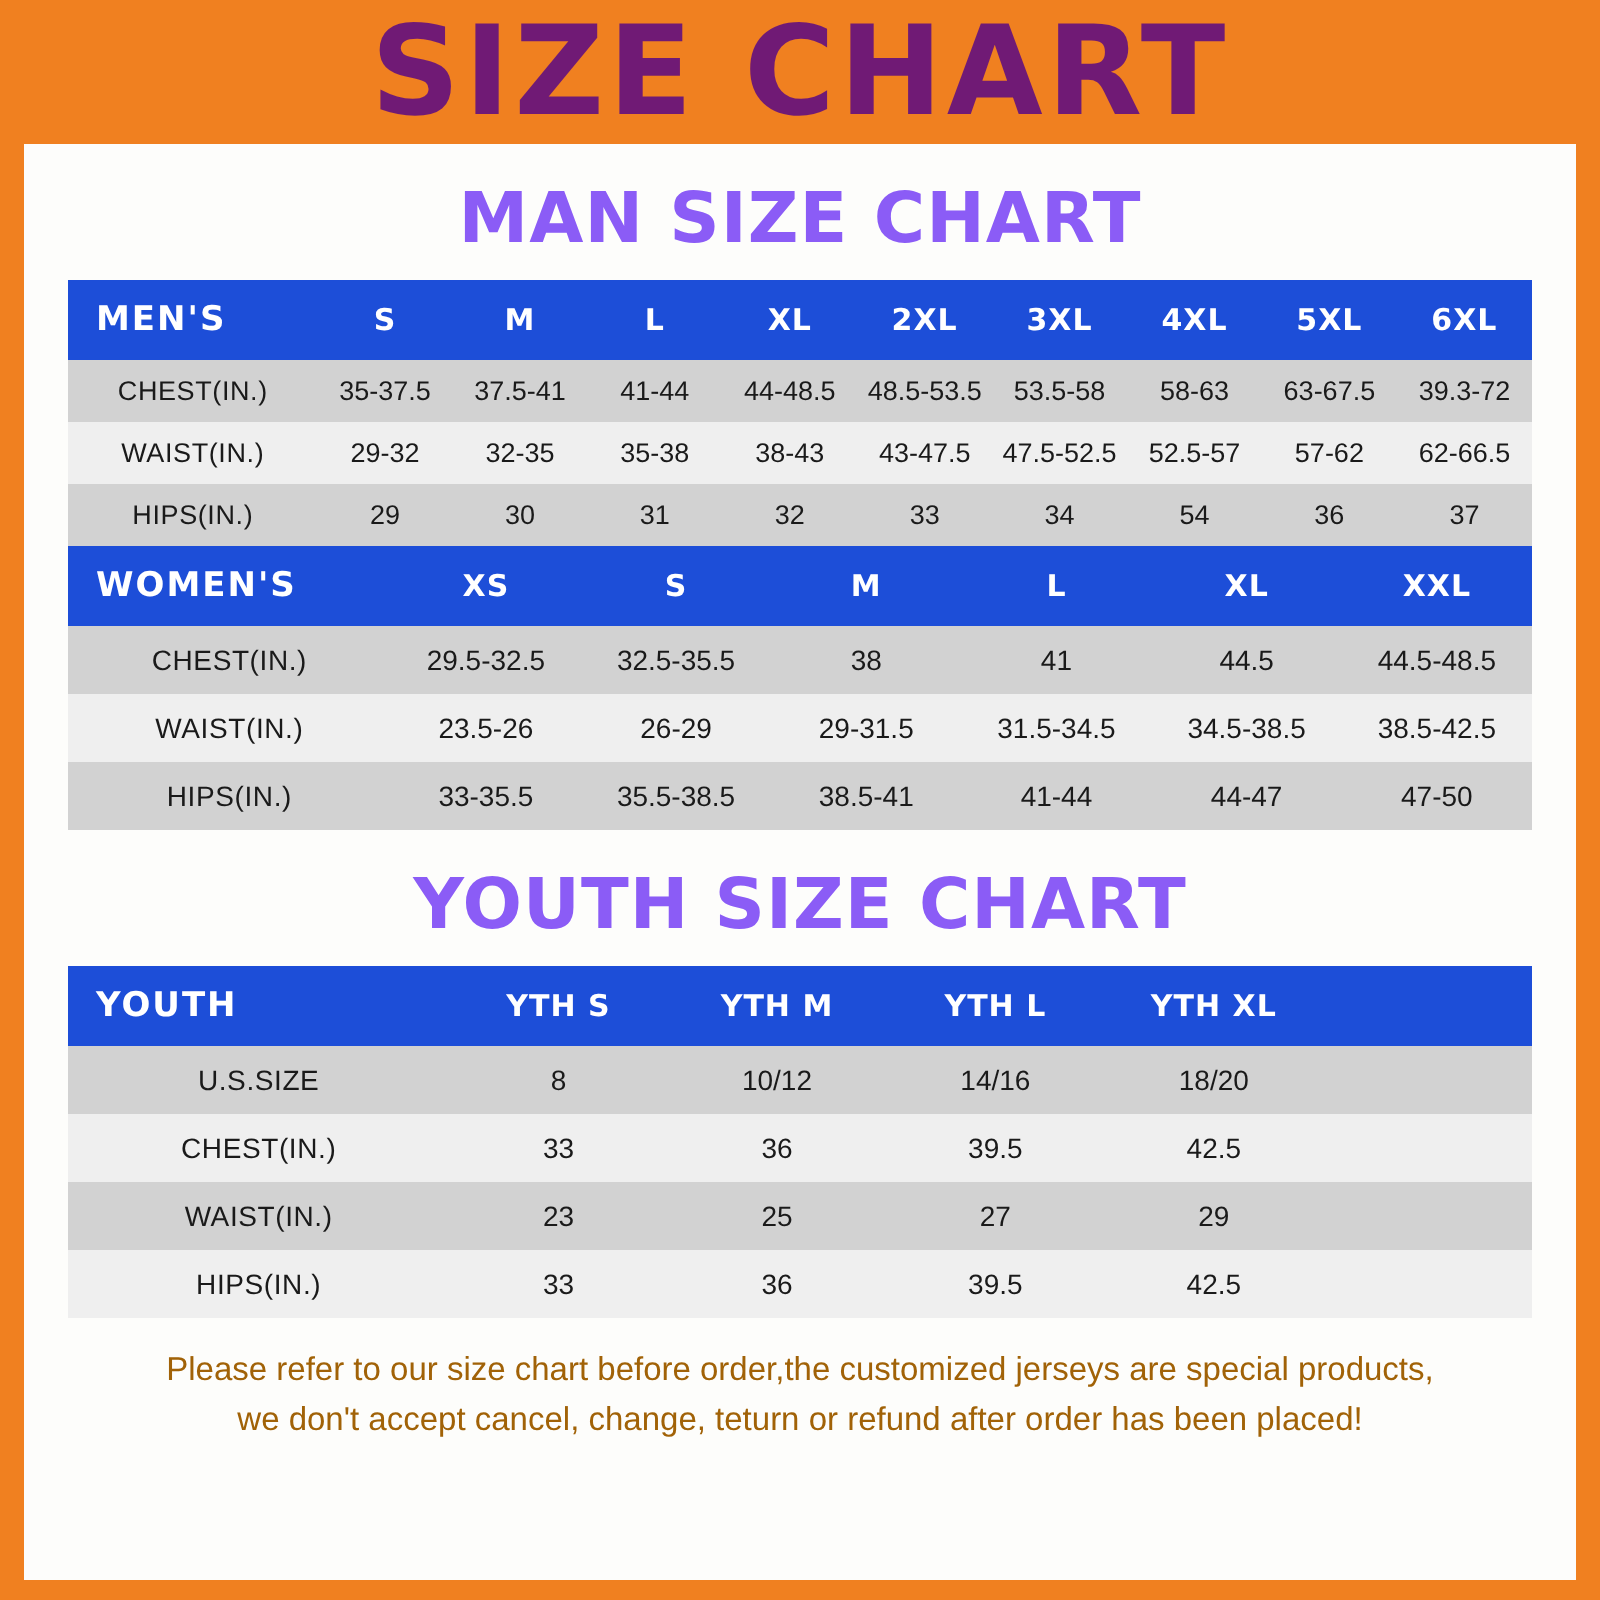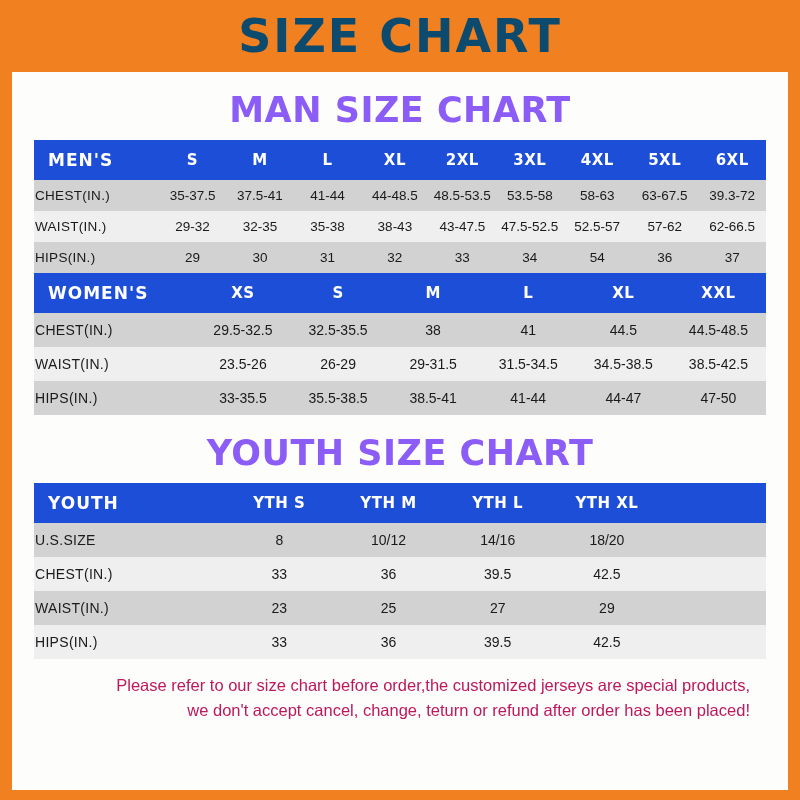--- a/index.html
+++ b/index.html
@@ -26,23 +26,23 @@
     background: #f08020;
     height: 72px;
     display: flex;
     align-items: center;
     justify-content: center;
     margin: 0 -12px;
   }
   .banner-title {
     font-family: "DejaVu Sans", sans-serif;
     font-weight: bold;
-    font-size: 46px;
+    font-size: 62px;
     letter-spacing: 2px;
-    color: #0c4a6e;
+    color: #701a75;
     line-height: 1;
   }
   .content {
     padding: 0 22px;
   }
   .section-title {
     text-align: center;
     font-family: "DejaVu Sans", sans-serif;
     font-weight: bold;
     font-size: 35px;
@@ -77,39 +77,39 @@
   tbody td {
     height: 29px;
     text-align: center;
     vertical-align: middle;
     font-size: 13.5px;
     color: #1a1a1a;
     font-family: "Liberation Sans", sans-serif;
   }
   tbody td.rowlabel {
     font-size: 13.5px;
-    text-align: left;
+    text-align: center;
     letter-spacing: 0.3px;
     margin-left: 12px;
   }
   tbody tr.band-dark {
     background: #d2d2d2;
   }
   tbody tr.band-light {
     background: #efefef;
   }
   .women table tbody td,
   .youth table tbody td {
     height: 32px;
     font-size: 14px;
   }
   .footer-note {
     margin: 14px 16px 0 16px;
-    text-align: right;
-    color: #be185d;
+    text-align: center;
+    color: #a16207;
     font-size: 16.5px;
     line-height: 1.5;
     font-family: "Liberation Sans", sans-serif;
   }
   .bottom-bar {
     position: absolute;
     left: -12px;
     right: -12px;
     bottom: 0;
     height: 10px;

